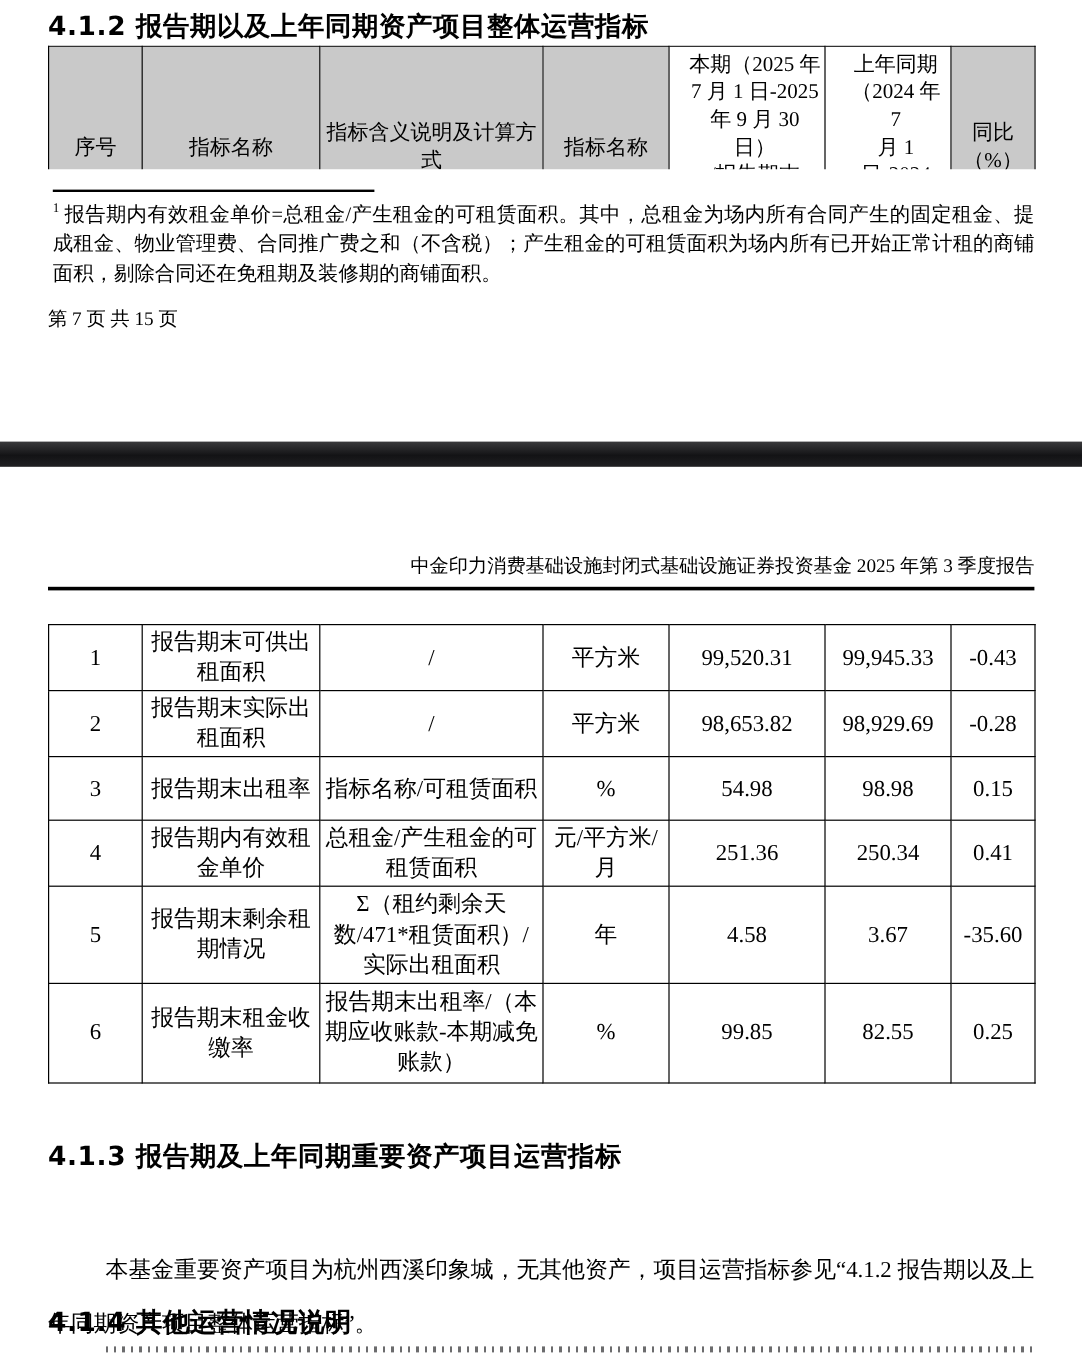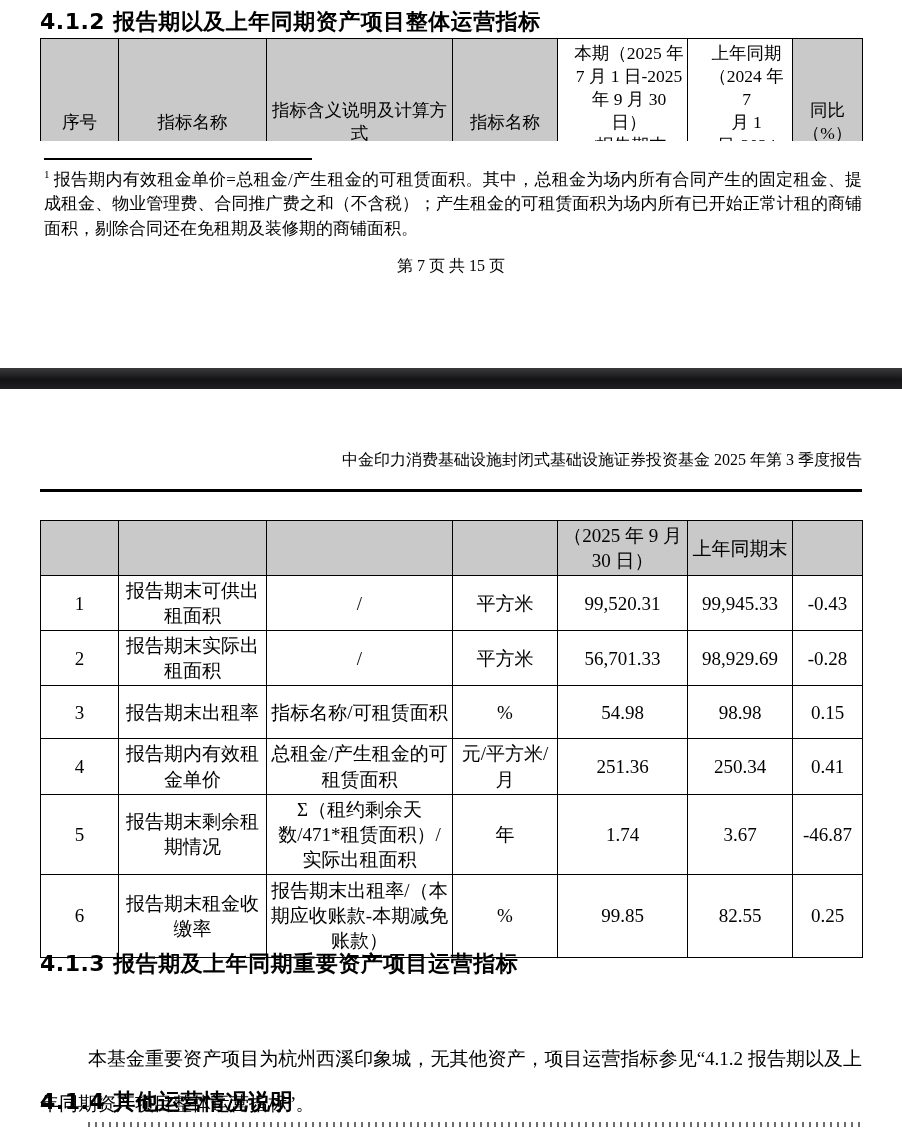--- a/index.html
+++ b/index.html
@@ -36,28 +36,28 @@
   tr.r5 td { height:76px; }
   tr.r6 td { height:83px; }
 
   
   .fn-rule { left:44px; top:158px; width:268px; border-top:2px solid #000; }
   .footnote {
     left:44px; top:167px; width:818px; font-size:17px; line-height:1.44;
     text-align:justify;
   }
   .footnote sup { font-size:11px; margin-right:4px; }
-  .pagenum { left:40px; top:256px; width:822px; text-align:center; font-size:16px; }
+  .pagenum { left:40px; top:256px; width:822px; text-align:left; font-size:16px; }
 
   .break-bar {
     left:0; top:368px; width:902px; height:21px;
     background:linear-gradient(180deg,#3a3a3c 0%,#131315 55%,#202022 100%);
   }
 
-  .doc-header { left:40px; top:450px; width:822px; text-align:right; font-size:16px; white-space:nowrap; }
+  .doc-header { left:40px; top:462px; width:822px; text-align:right; font-size:16px; white-space:nowrap; }
   .hdr-rule { left:40px; top:489px; width:822px; border-top:3px solid #000; }
 
   
   .h413 { left:40px; top:949px; }
   .para413 {
     left:40px; top:1036px; width:822px; font-size:19px; line-height:45px;
     text-indent:48px; text-align:justify;
   }
   .h414 { left:40px; top:1087px; }
   .clipped-line {
@@ -120,45 +120,35 @@
   <colgroup>
     <col style="width:78px">
       <col style="width:148px">
       <col style="width:186px">
     <col style="width:105px">
       <col style="width:130px">
       <col style="width:105px">
       <col style="width:70px">
   </colgroup>
   <tbody>
-      <tr class="rh">
-    <td class="hdr"></td>
-    <td class="hdr"></td>
-    <td class="hdr"></td>
-    <td class="hdr"></td>
-    <td class="hdr pre">（2025 年 9 月
-30 日）</td>
-    <td class="hdr">上年同期末</td>
-    <td class="hdr"></td>
-  </tr>
   <tr class="r1">
     <td>1</td>
     <td>报告期末可供出租面积</td>
     <td>/</td>
     <td>平方米</td>
     <td>99,520.31</td>
     <td>99,945.33</td>
     <td>-0.43</td>
   </tr>
   <tr class="r2">
     <td>2</td>
     <td>报告期末实际出租面积</td>
     <td>/</td>
     <td>平方米</td>
-    <td>56,701.33</td>
+    <td>98,653.82</td>
     <td>98,929.69</td>
     <td>-0.28</td>
   </tr>
   <tr class="r3">
     <td>3</td>
     <td>报告期末出租率</td>
     <td>指标名称/可租赁面积</td>
     <td>%</td>
     <td>54.98</td>
     <td>98.98</td>
@@ -171,23 +161,23 @@
     <td>元/平方米/月</td>
     <td>251.36</td>
     <td>250.34</td>
     <td>0.41</td>
   </tr>
   <tr class="r5">
     <td>5</td>
     <td>报告期末剩余租期情况</td>
     <td>Σ（租约剩余天数/471*租赁面积）/实际出租面积</td>
     <td>年</td>
-    <td>1.74</td>
+    <td>4.58</td>
     <td>3.67</td>
-    <td>-46.87</td>
+    <td>-35.60</td>
   </tr>
   <tr class="r6">
     <td>6</td>
     <td>报告期末租金收缴率</td>
     <td>报告期末出租率/（本期应收账款-本期减免账款）</td>
     <td>%</td>
     <td>99.85</td>
     <td>82.55</td>
     <td>0.25</td>
   </tr>

